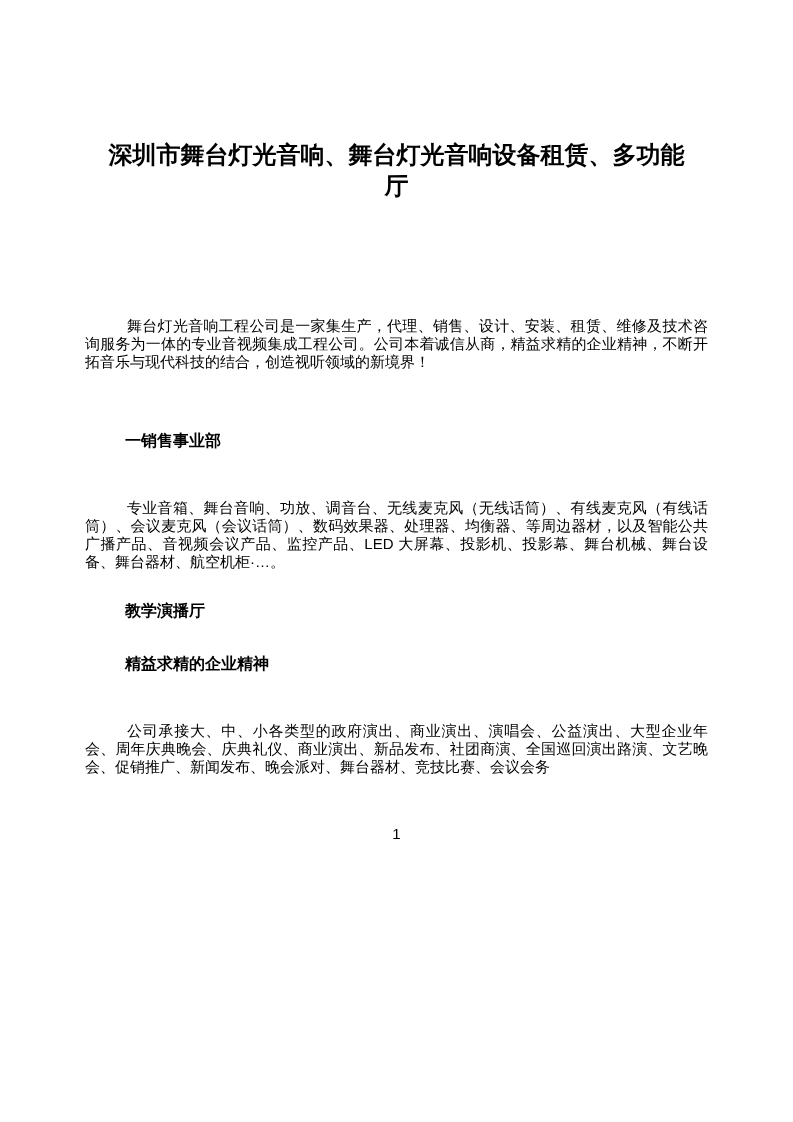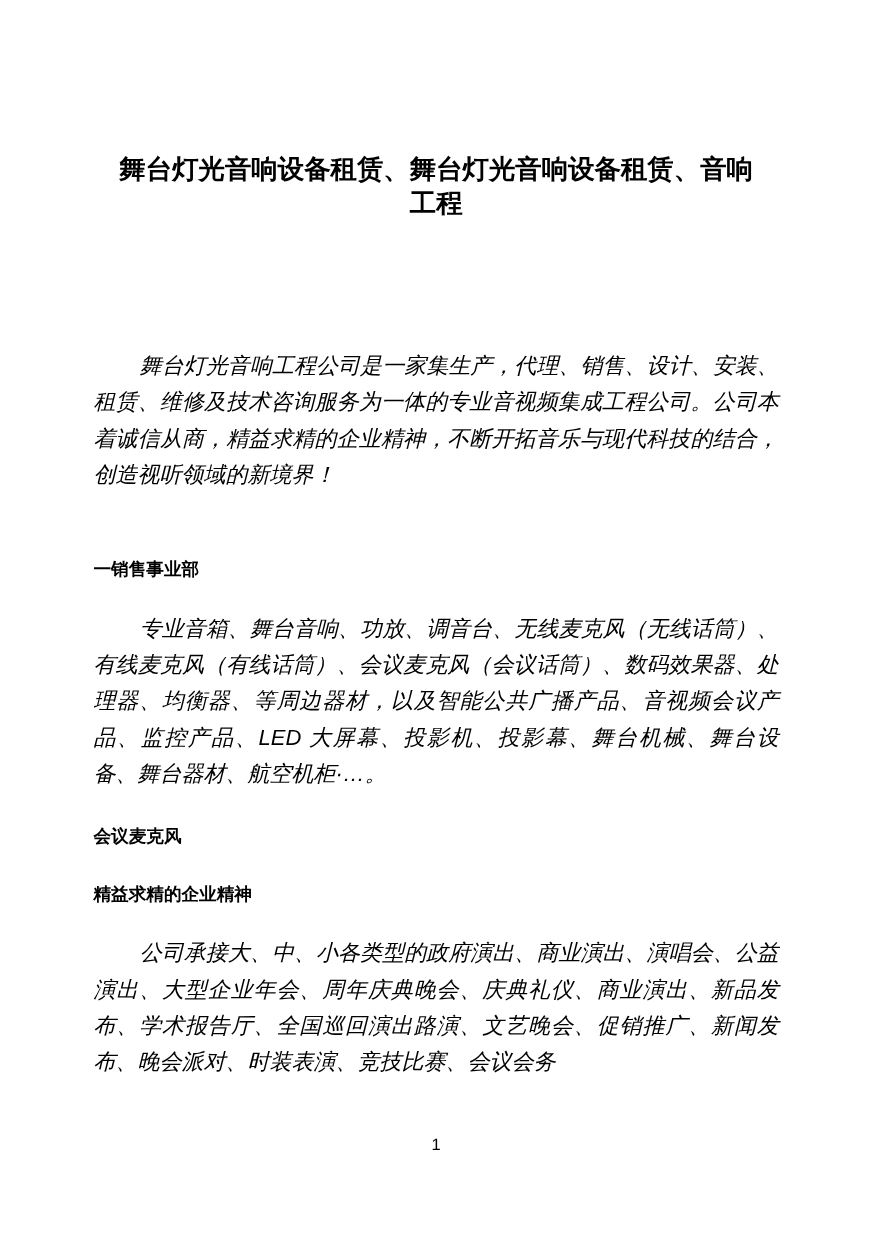--- a/index.html
+++ b/index.html
@@ -26,68 +26,68 @@
   .doc-title {
     margin: 139px auto 0 auto;
     max-width: 584px;
     font-size: 24px;
     line-height: 31px;
     font-weight: bold;
     text-align: center;
     letter-spacing: 0px;
   }
   .para {
-    font-size: 20px;
-    line-height: 33px;
+    font-size: 15px;
+    line-height: 18px;
     text-align: justify;
     text-indent: 42px;
     word-break: break-all;
-    font-style: italic;
   }
   .intro {
     margin-top: 116px;
   }
   .sec-heading {
     font-size: 16px;
     line-height: 26px;
     font-weight: bold;
     margin-top: 27px;
+    margin-left: 40px;
   }
   .sec-heading.first {
     margin-top: 57px;
   }
   .sec-body {
-    margin-top: 24px;
+    margin-top: 45px;
   }
   .footer {
     margin-top: 48px;
     text-align: center;
   }
   .page-number {
     font-size: 15px;
     line-height: 20px;
   }
 </style>
 </head>
 <body>
 
 <div class="page">
 
-  <h1 class="doc-title">舞台灯光音响设备租赁、舞台灯光音响设备租赁、音响工程</h1>
+  <h1 class="doc-title">深圳市舞台灯光音响、舞台灯光音响设备租赁、多功能厅</h1>
 
   <p class="para intro">舞台灯光音响工程公司是一家集生产，代理、销售、设计、安装、租赁、维修及技术咨询服务为一体的专业音视频集成工程公司。公司本着诚信从商，精益求精的企业精神，不断开拓音乐与现代科技的结合，创造视听领域的新境界！</p>
 
   <h2 class="sec-heading first">一销售事业部</h2>
 
   <p class="para sec-body">专业音箱、舞台音响、功放、调音台、无线麦克风（无线话筒）、有线麦克风（有线话筒）、会议麦克风（会议话筒）、数码效果器、处理器、均衡器、等周边器材，以及智能公共广播产品、音视频会议产品、监控产品、LED 大屏幕、投影机、投影幕、舞台机械、舞台设备、舞台器材、航空机柜·…。</p>
 
-  <h2 class="sec-heading">会议麦克风</h2>
+  <h2 class="sec-heading">教学演播厅</h2>
 
 
   <h2 class="sec-heading">精益求精的企业精神</h2>
 
-  <p class="para sec-body">公司承接大、中、小各类型的政府演出、商业演出、演唱会、公益演出、大型企业年会、周年庆典晚会、庆典礼仪、商业演出、新品发布、学术报告厅、全国巡回演出路演、文艺晚会、促销推广、新闻发布、晚会派对、时装表演、竞技比赛、会议会务</p>
+  <p class="para sec-body">公司承接大、中、小各类型的政府演出、商业演出、演唱会、公益演出、大型企业年会、周年庆典晚会、庆典礼仪、商业演出、新品发布、社团商演、全国巡回演出路演、文艺晚会、促销推广、新闻发布、晚会派对、舞台器材、竞技比赛、会议会务</p>
 
   <div class="footer">
     <span class="page-number">1</span>
   </div>
 
 </div>
 
 </body></html>

